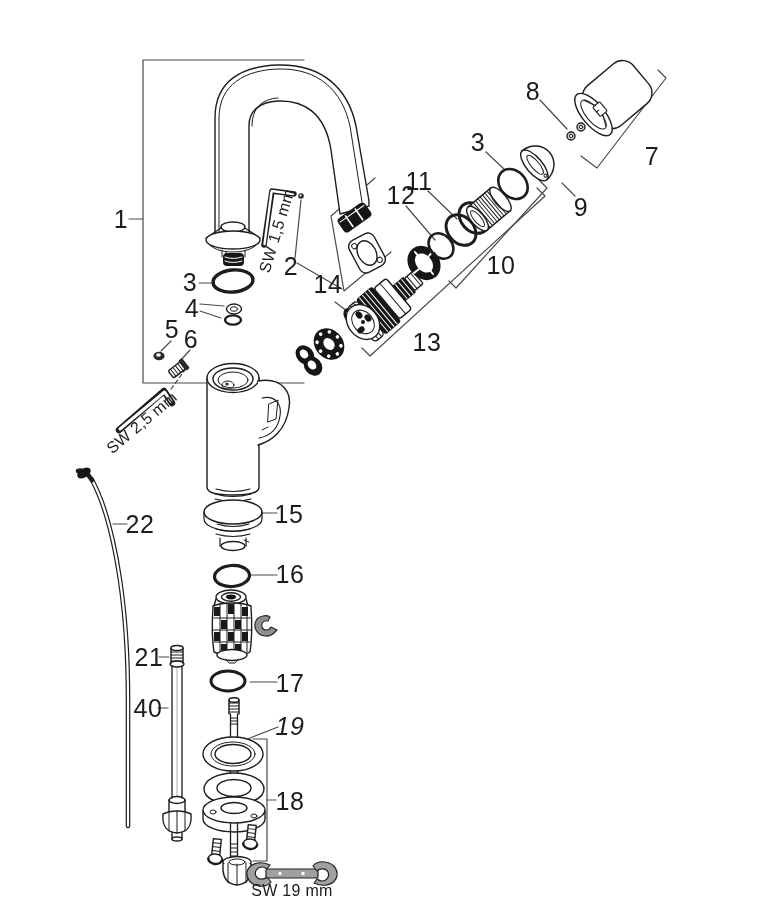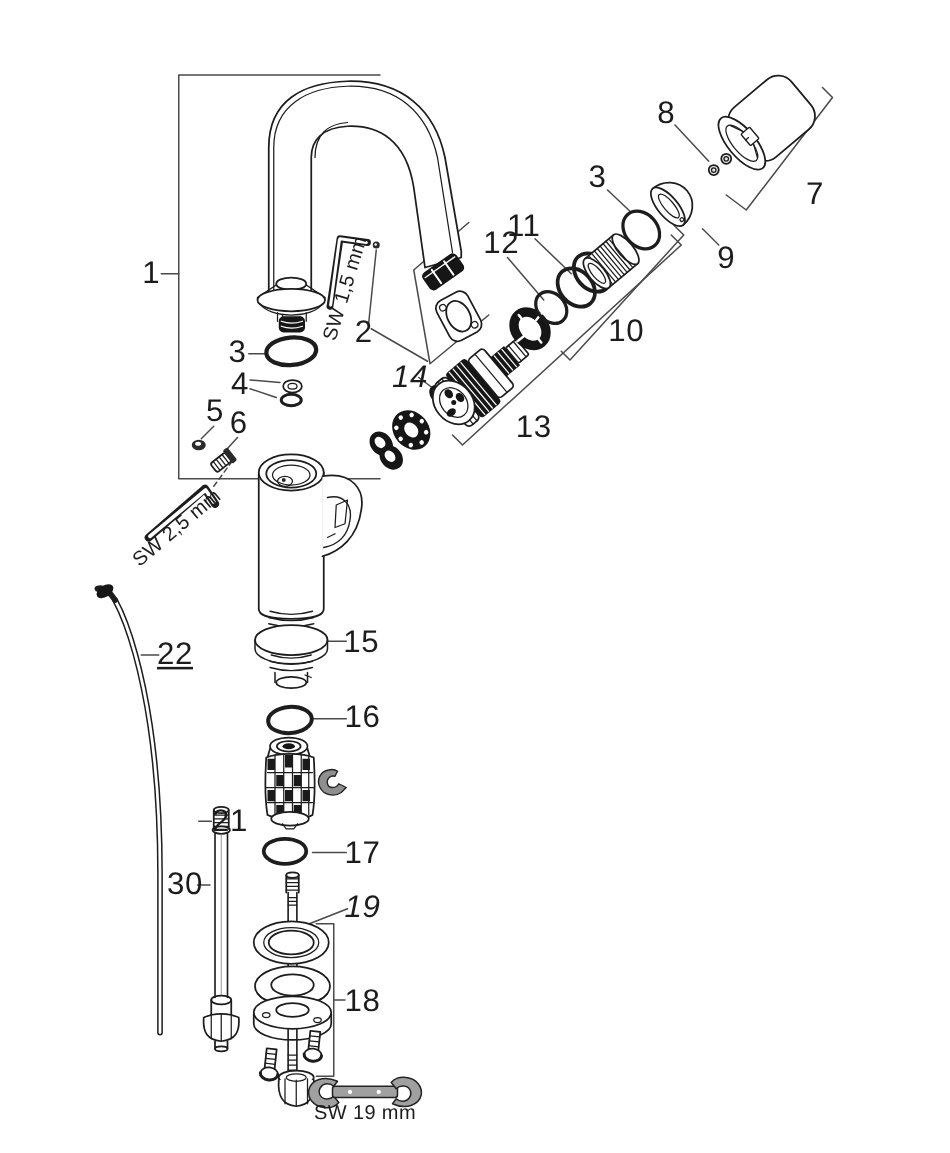--- a/index.html
+++ b/index.html
@@ -330,26 +330,26 @@
       <div class="callout" style="left: 172px; top: 329px;">5</div>
       <div class="callout" style="left: 191px; top: 339px;">6</div>
       <div class="callout" style="left: 652px; top: 156px;">7</div>
       <div class="callout" style="left: 533px; top: 91px;">8</div>
       <div class="callout" style="left: 581px; top: 207px;">9</div>
       <div class="callout" style="left: 478px; top: 142px;">3</div>
       <div class="callout" style="left: 501px; top: 265px;">10</div>
       <div class="callout" style="left: 419px; top: 181px;">11</div>
       <div class="callout" style="left: 401px; top: 195px;">12</div>
       <div class="callout" style="left: 427px; top: 342px;">13</div>
-      <div class="callout" style="left: 328px; top: 302px; font-style: italic;">14</div>
+      <div class="callout" style="left: 328px; top: 284px;">14</div>
       <div class="callout" style="left: 289px; top: 514px;">15</div>
       <div class="callout" style="left: 290px; top: 574px; text-align: right;">16</div>
       <div class="callout" style="left: 290px; top: 683px;">17</div>
       <div class="callout" style="left: 290px; top: 801px;">18</div>
       <div class="callout" style="left: 290px; top: 726px; font-style: italic;">19</div>
-      <div class="callout" style="left: 148px; top: 708px;">30</div>
-      <div class="callout" style="left: 149px; top: 657px; margin-left: 35px;">21</div>
-      <div class="callout" style="left: 140px; top: 524px; text-decoration: underline;">22</div>
+      <div class="callout" style="left: 148px; top: 708px;">40</div>
+      <div class="callout" style="left: 149px; top: 657px;">21</div>
+      <div class="callout" style="left: 140px; top: 524px;">22</div>
       <div class="callout tool" style="left: 277px; top: 231px; transform: translate(-50%, -50%) rotate(-73deg);">SW 1,5 mm</div>
       <div class="callout tool" style="left: 142px; top: 423px; transform: translate(-50%, -50%) rotate(-40deg);">SW 2,5 mm</div>
       <div class="callout tool" style="left: 292px; top: 891px;">SW 19 mm</div>
     </div>
 </div>
 
 </body></html>

